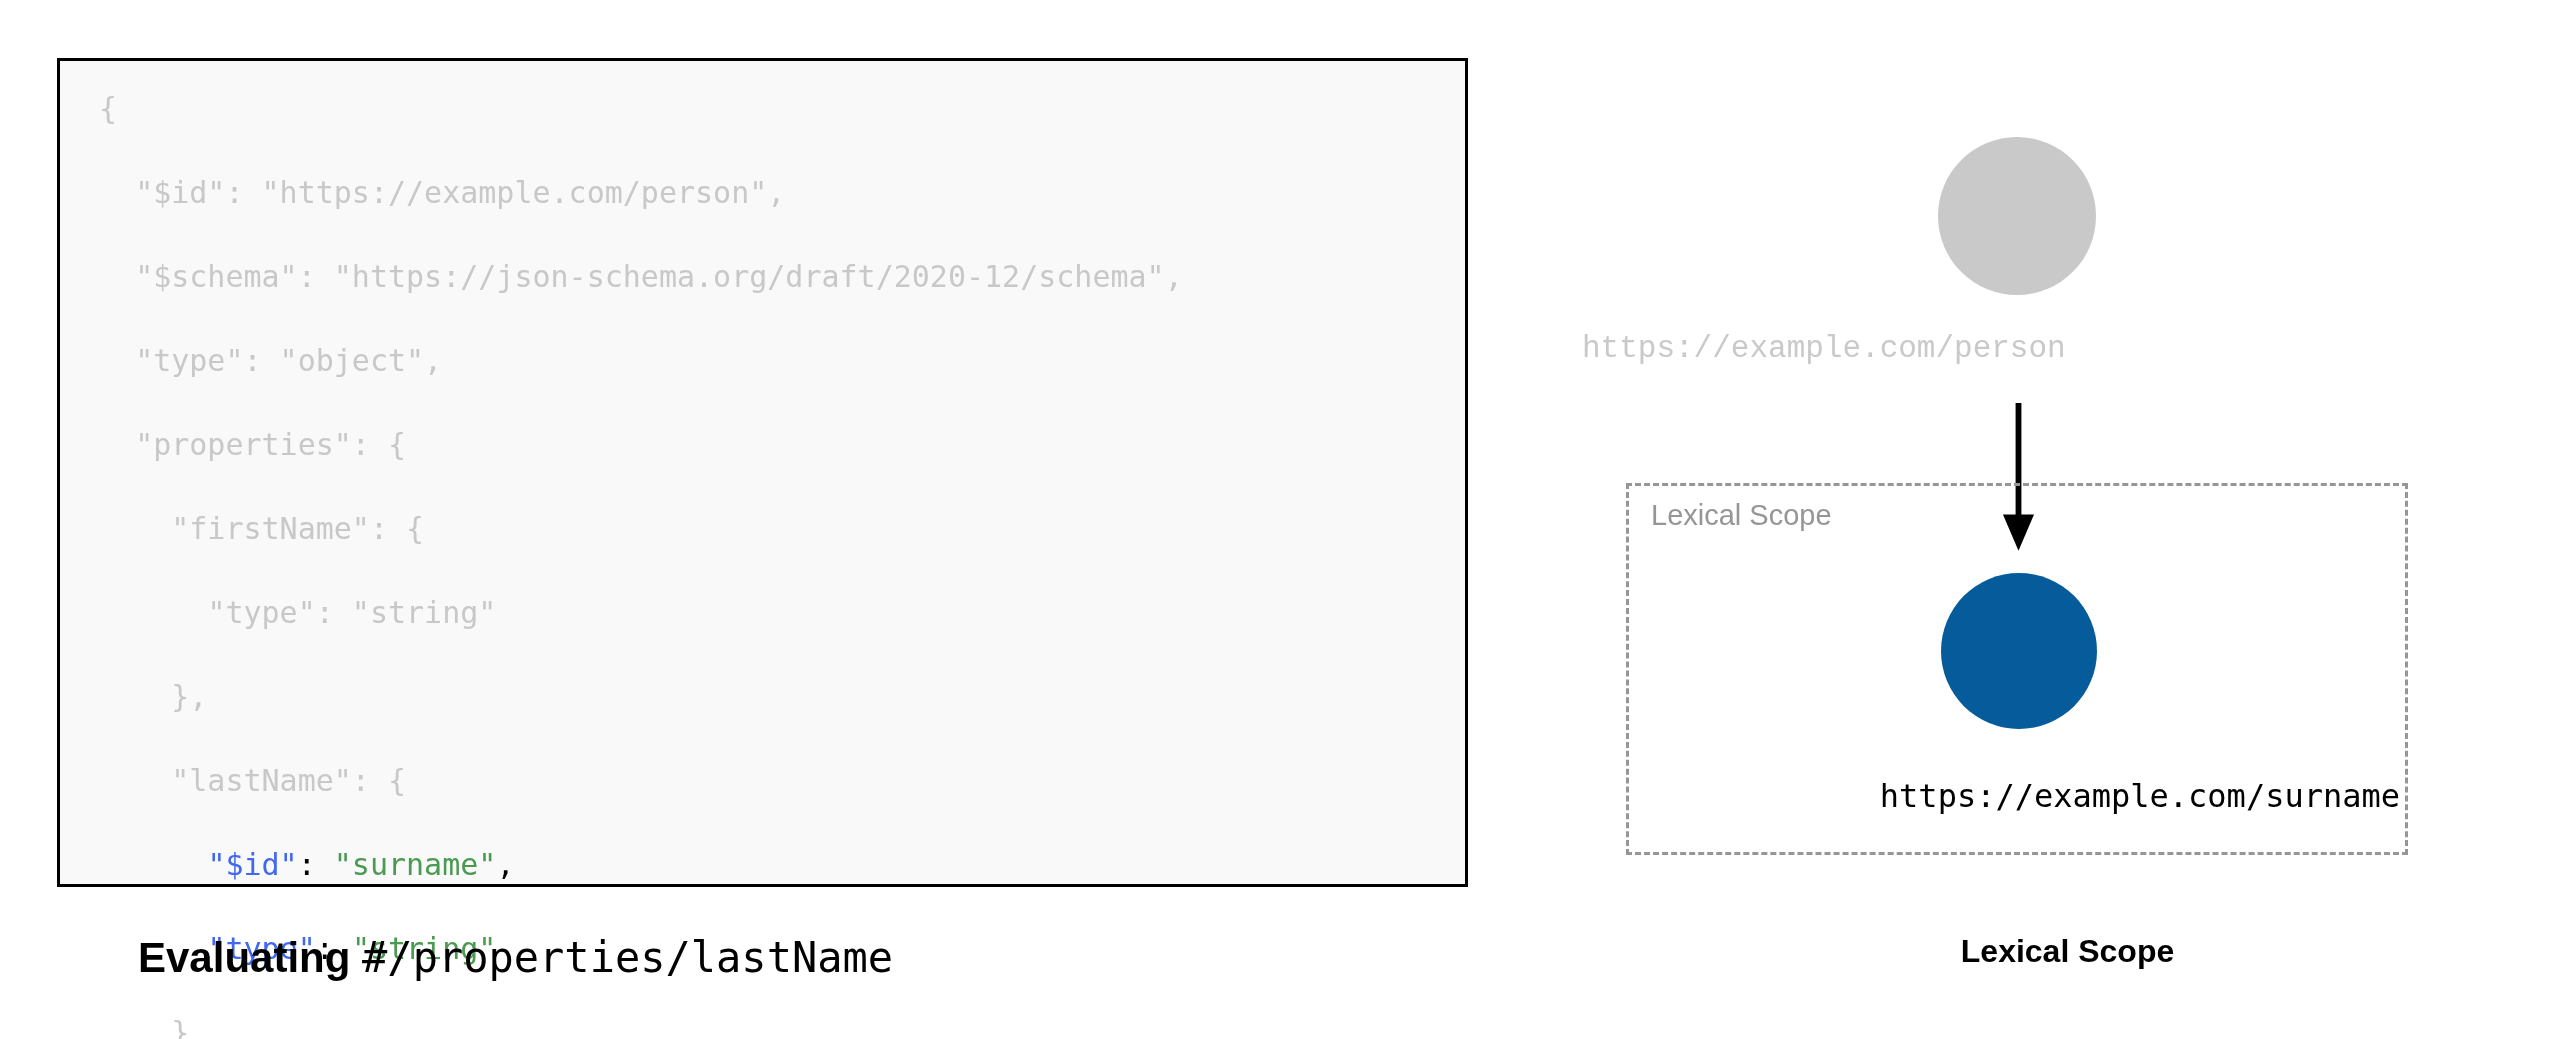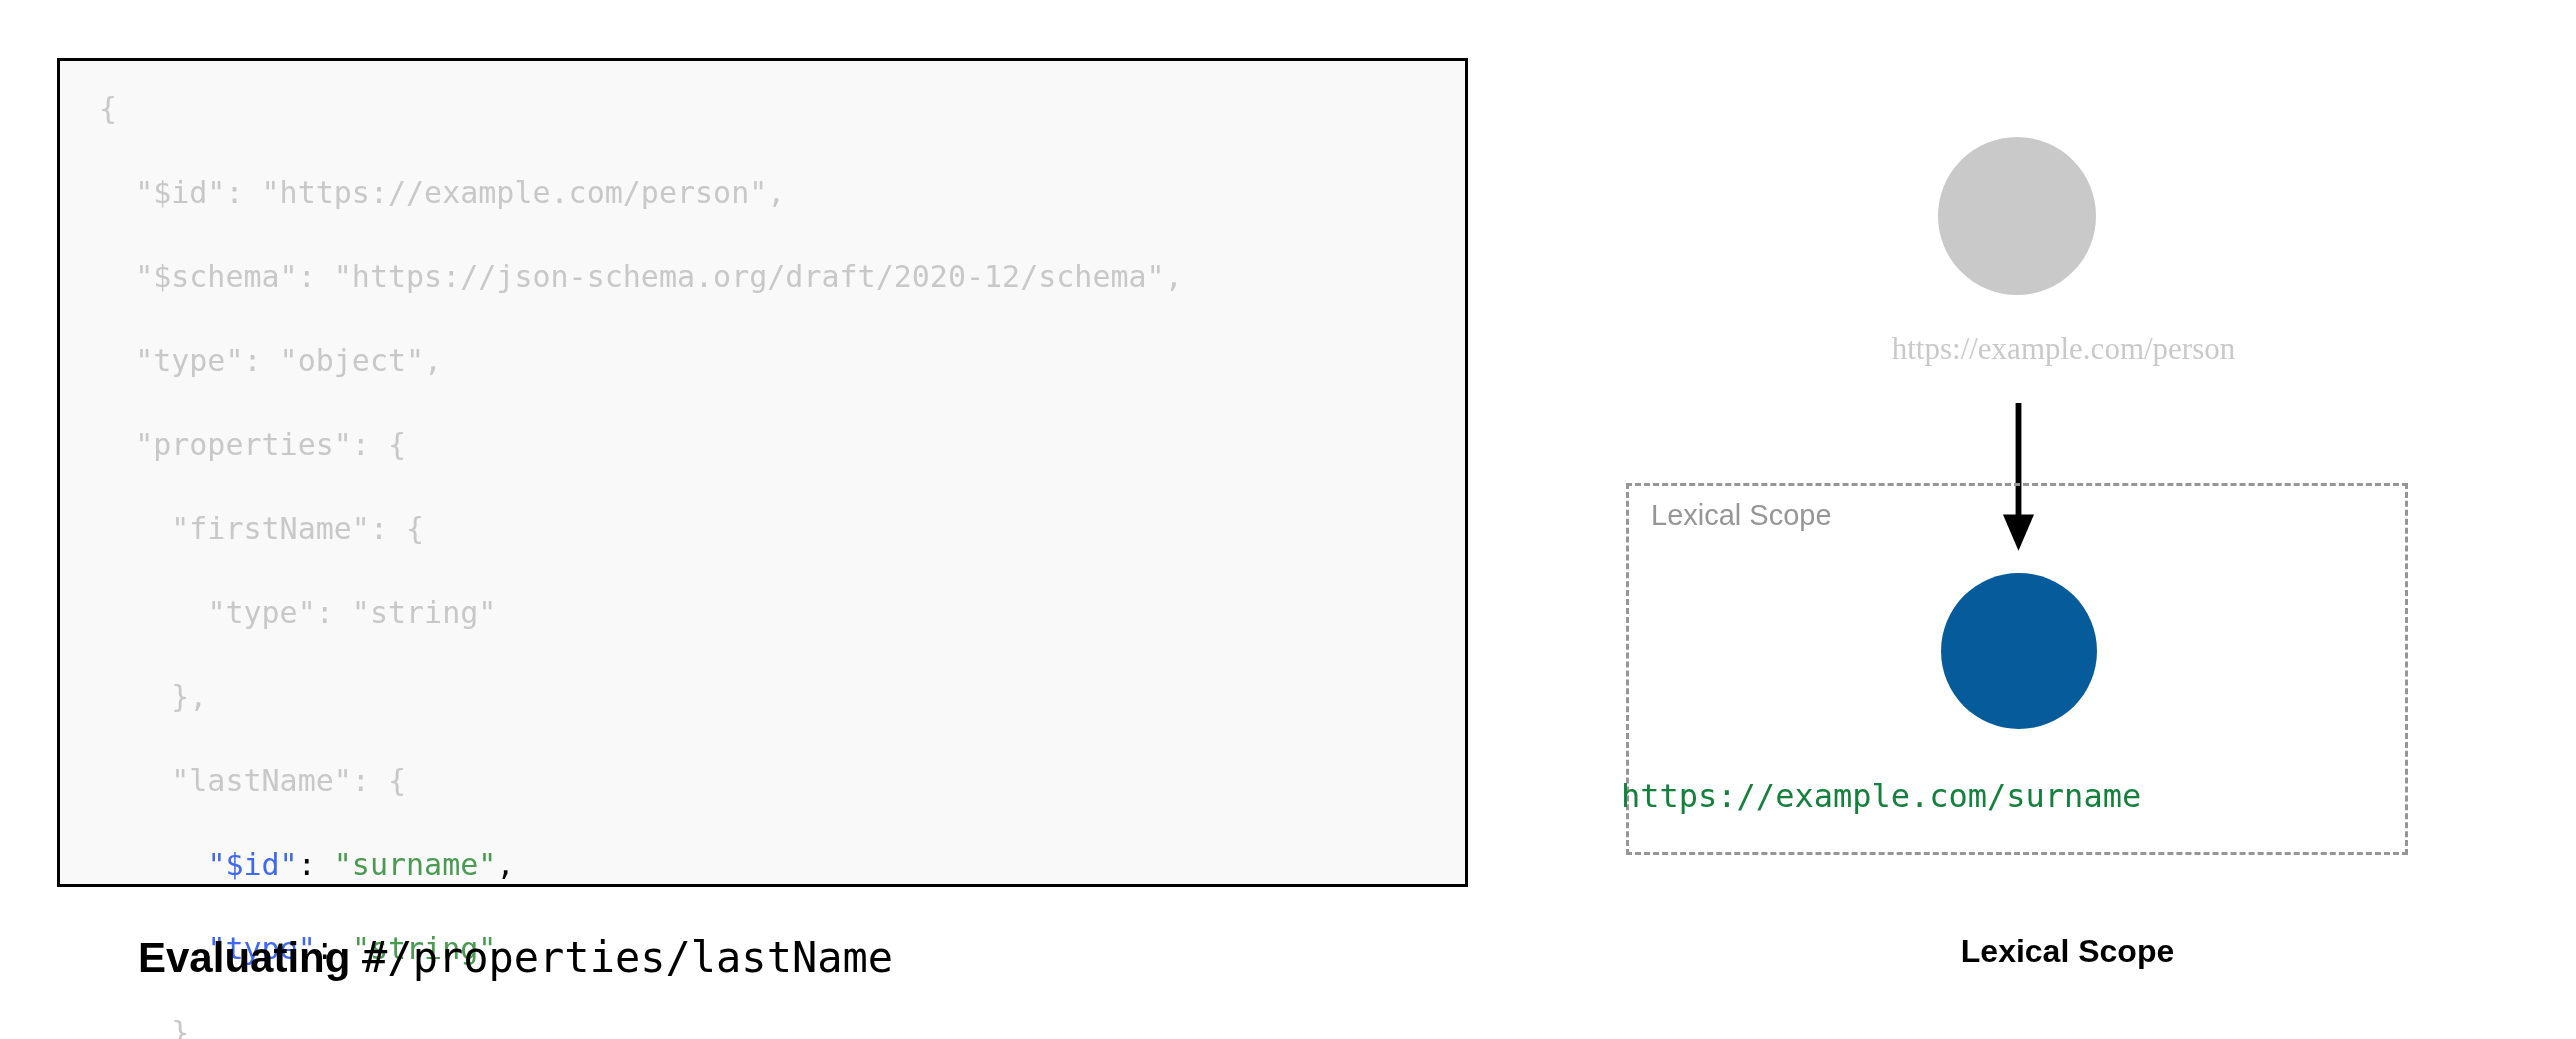--- a/index.html
+++ b/index.html
@@ -69,25 +69,24 @@
     position: absolute;
     left: 1938px;
     top: 137px;
     width: 158px;
     height: 158px;
     border-radius: 50%;
     background: #c9c9c9;
   }
   #outer-node-label {
     position: absolute;
-    left: 1674px;
+    left: 1582px;
     top: 331px;
     width: 779px;
-    text-align: center;
-    font-family: Liberation Serif, serif;
+    font-family: Liberation Mono, monospace;
     font-size: 31px;
     color: #c9c9c9;
     white-space: pre;
   }
 
   #scope-arrow {
     position: absolute;
     left: 1986px;
     top: 403px;
     width: 65px;
@@ -121,24 +120,24 @@
     width: 156px;
     height: 156px;
     border-radius: 50%;
     background: #065b9a;
   }
   #inner-node-label {
     position: absolute;
     left: 1621px;
     top: 777px;
     width: 779px;
-    text-align: left;
+    text-align: right;
     font-family: "DejaVu Sans Mono", "Liberation Mono", monospace;
     font-size: 32px;
-    color: #15803d;
+    color: #000000;
     white-space: pre;
   }
 
   #caption-right {
     position: absolute;
     left: 1559px;
     top: 933px;
     width: 1017px;
     text-align: center;
     font-family: "Liberation Sans", sans-serif;

